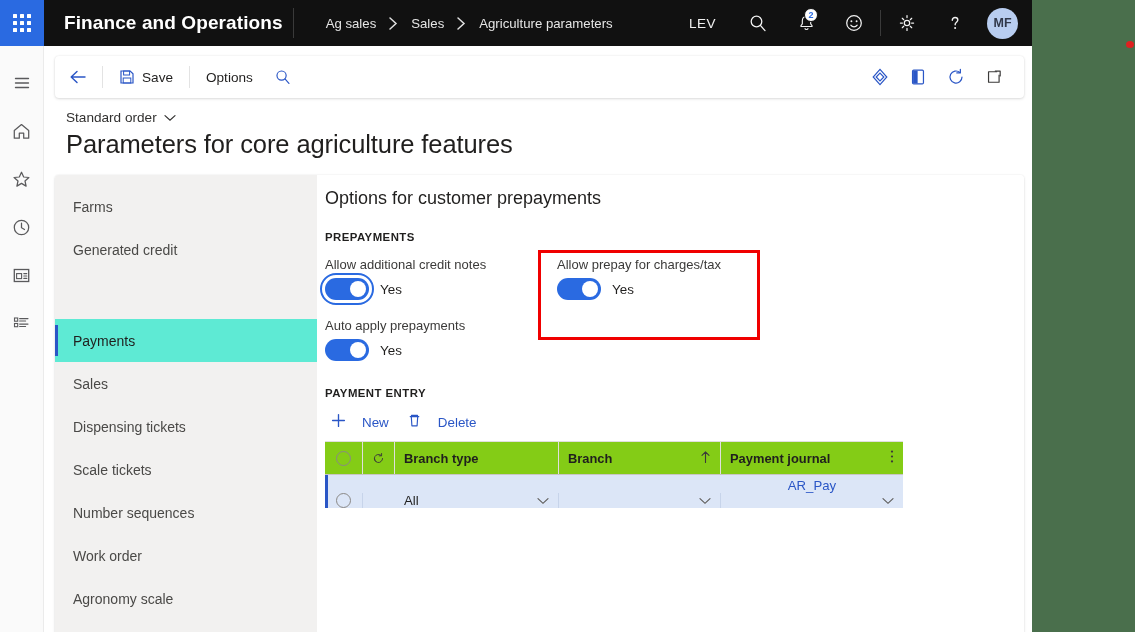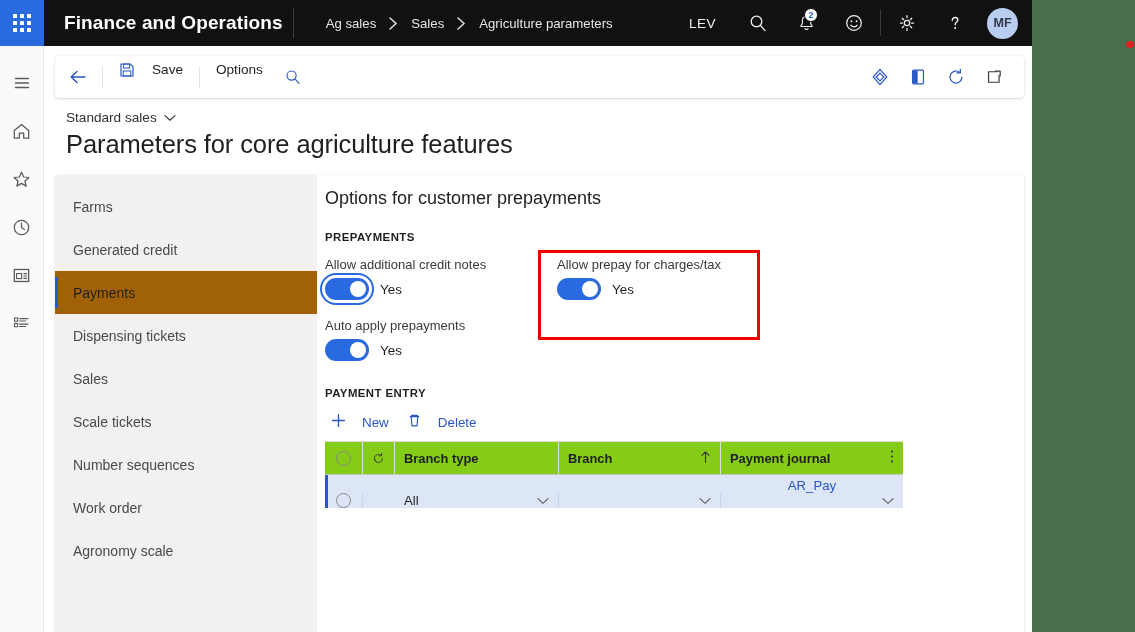--- a/index.html
+++ b/index.html
@@ -84,21 +84,21 @@
     background: #ffffff; border-radius: 4px;
     box-shadow: 0 1px 3px rgba(0,0,0,.13), 0 0 2px rgba(0,0,0,.08);
     display: flex; align-items: center; padding: 0 8px 0 6px;
   }
   .cmd-back {
     width: 34px; height: 30px; display:flex; align-items:center; justify-content:center;
     color: #2a56c6; cursor:pointer;
   }
   .cmd-sep { width:1px; height:22px; background:#e3e3e3; margin: 0 7px; }
   .cmd-btn {
-    display:flex; gap:17px; height:30px; padding: 0 9px;
+    display:flex; align-items:center; gap:7px; height:30px; padding: 0 9px;
     font-size: 13.6px; color: #201f1e; cursor:pointer; white-space: nowrap;
   }
   .cmd-btn .gl { color:#2a56c6; display:flex; }
   .cmd-search { width:34px; height:30px; display:flex; align-items:center; justify-content:center; color:#2a56c6; cursor:pointer; margin-left:4px;}
   .cmd-right { margin-left:auto; display:flex; align-items:center; gap: 6px; padding-right: 6px;}
   .cmd-ic { width:32px; height:30px; display:flex; align-items:center; justify-content:center; color:#2a56c6; cursor:pointer;}
   .cmd-ic.gray { color:#3b3a39; }
 
   
   .view-switch {
@@ -119,21 +119,21 @@
     overflow:hidden; display:flex;
   }
   .side-panel {
     width: 262px; background:#f2f1f0; flex-shrink:0; padding-top: 10px;
   }
   .side-item {
     height: 43px; display:flex; align-items:center; position:relative;
     padding-left: 18px; font-size: 14px; color:#4a4947; cursor:pointer;
   }
   .side-item.active {
-    background:#a16207; color:#201f1e;
+    background:#5eead4; color:#201f1e;margin-top:48px;
   }
   .side-item.active::before {
     content:""; position:absolute; left:0; top:6px; bottom:6px; width:3px; background:#2a56c6;
   }
   .main-pane {
     flex: 1; background:#ffffff; padding: 13px 0 0 8px; position:relative;
   }
   .section-title {
     font-size: 18px; color:#201f1e; padding-left: 0; margin-bottom: 22px;
   }
@@ -399,21 +399,21 @@
       <span class="cmd-ic gray">
         <svg width="20" height="20" viewBox="0 0 22 22">
             <path d="M14.5 5.2H5v11.6h11.6V8.4" stroke="#3b3a39" stroke-width="1.3" fill="none" stroke-linejoin="round"></path>
             <path d="M12.4 4.5h5.4v5.4" stroke="#3b3a39" stroke-width="1.3" fill="none" stroke-linecap="round" stroke-linejoin="round"></path>
           </svg>
       </span>
     </span>
   </div>
 
   <div class="view-switch">
-    <span>Standard sales</span>
+    <span>Standard order</span>
     <span>
       <svg width="12" height="8" viewBox="0 0 12 8">
           <path d="M1 1.6 6 6.3 11 1.6" stroke="#323130" stroke-width="1.2" fill="none" stroke-linecap="round"></path>
         </svg>
     </span>
   </div>
 
   <div class="page-title">Parameters for core agriculture features</div>
 
   <div class="card">
@@ -422,24 +422,24 @@
       <div class="side-item">
         <span>Farms</span>
       </div>
       <div class="side-item">
         <span>Generated credit</span>
       </div>
       <div class="side-item active">
         <span>Payments</span>
       </div>
       <div class="side-item">
+        <span>Sales</span>
+      </div>
+      <div class="side-item">
         <span>Dispensing tickets</span>
-      </div>
-      <div class="side-item">
-        <span>Sales</span>
       </div>
       <div class="side-item">
         <span>Scale tickets</span>
       </div>
       <div class="side-item">
         <span>Number sequences</span>
       </div>
       <div class="side-item">
         <span>Work order</span>
       </div>

